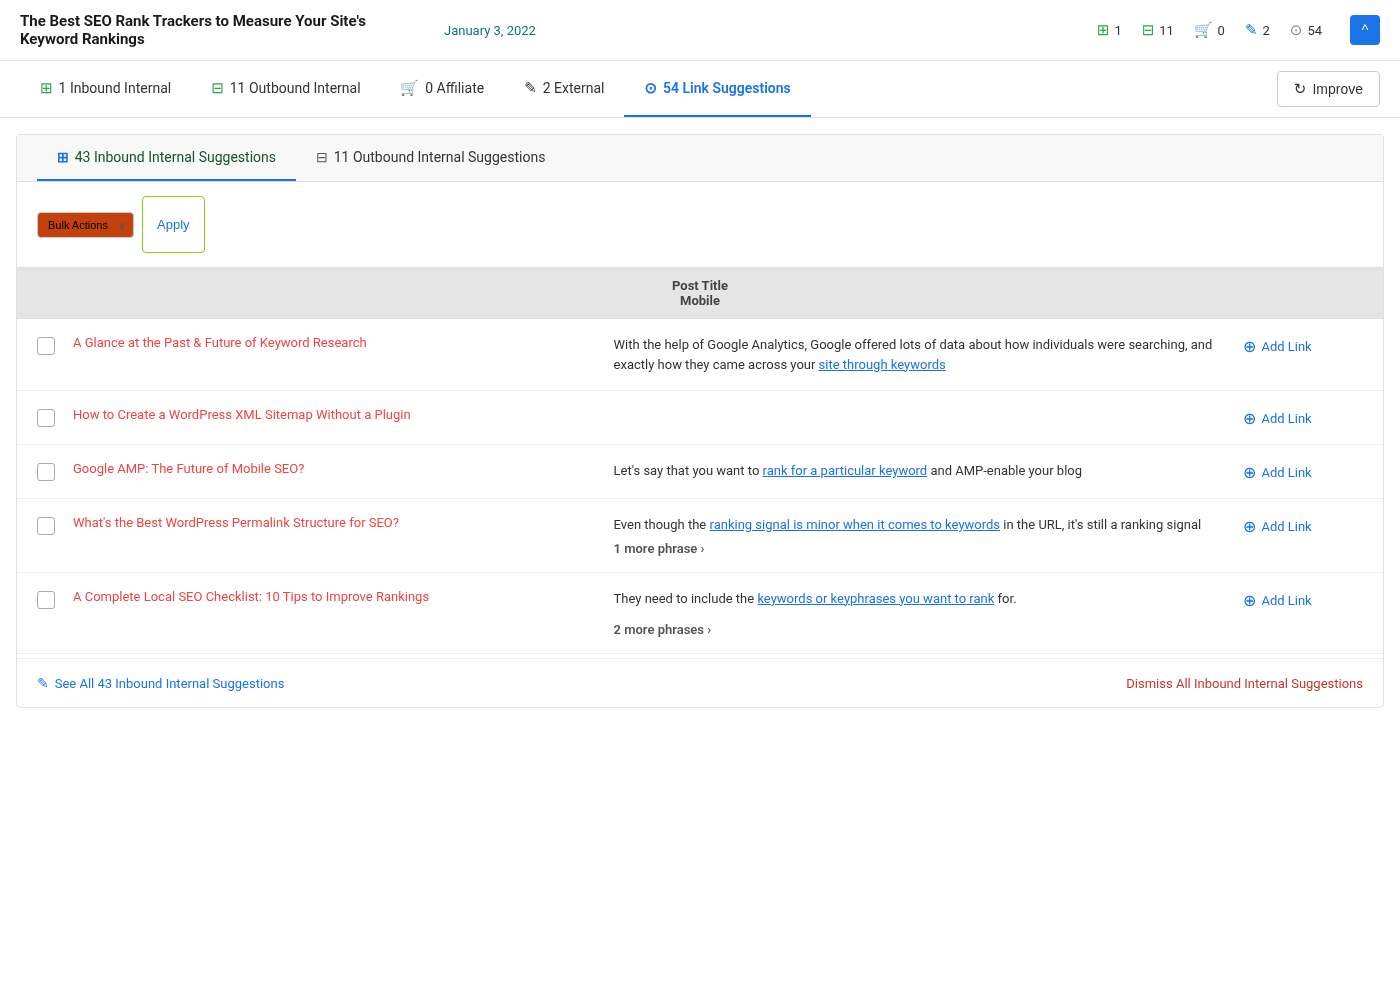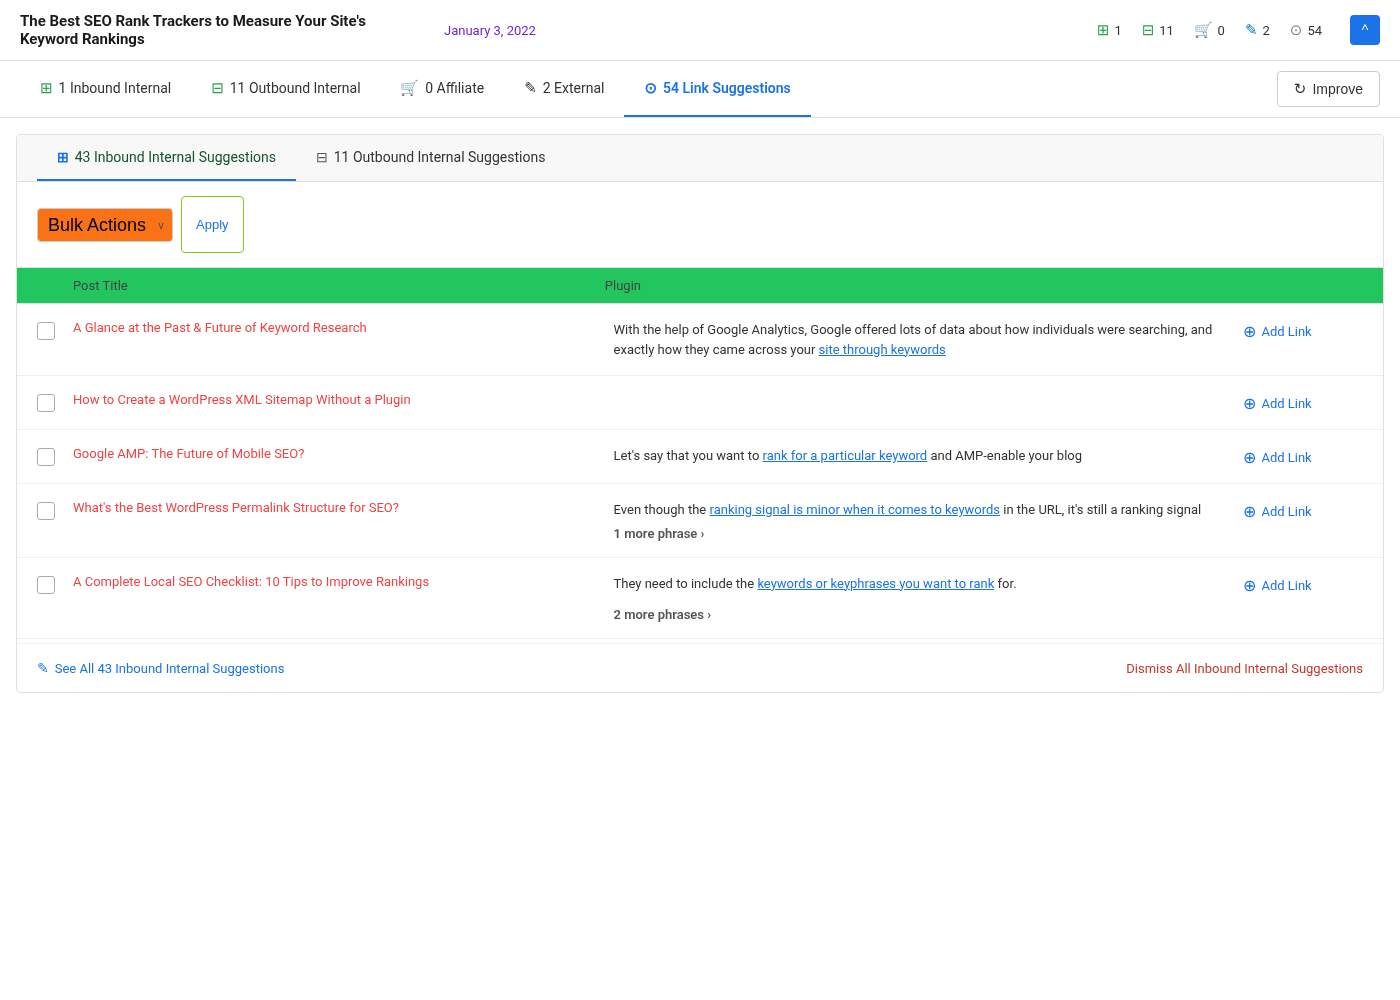--- a/index.html
+++ b/index.html
@@ -18,21 +18,21 @@
       border-bottom: 1px solid #e0e0e0;
       gap: 16px;
     }
     .top-bar-title {
       font-weight: 700;
       font-size: 15px;
       flex: 0 0 auto;
       max-width: 400px;
     }
     .top-bar-date {
-      color: #6d28d9;
+      color: #0f766e;
       font-size: 13px;
       margin-left: 8px;
     }
     .top-bar-stats {
       display: flex;
       gap: 20px;
       margin-left: auto;
       align-items: center;
     }
     .stat-item {
@@ -137,22 +137,22 @@
       padding: 14px 20px;
       border-bottom: 1px solid #e0e0e0;
       display: flex;
       align-items: center;
       gap: 8px;
     }
     .bulk-actions-select {
       border: 1px solid #ccc;
       border-radius: 4px;
       padding: 6px 24px 6px 10px;
-      font-size: 18px;
-      background: #f97316;
+      font-size: 11px;
+      background: #c2410c;
       cursor: pointer;
       appearance: none;
       -webkit-appearance: none;
       position: relative;
     }
     .bulk-actions-wrapper {
       position: relative;
       display: inline-block;
     }
     .bulk-actions-wrapper::after {
@@ -177,24 +177,25 @@
 
     
     .table-container {
       width: 100%;
     }
     .table-header {
       display: flex;
       align-items: center;
       padding: 10px 20px;
       border-bottom: 1px solid #e0e0e0;
-      background: #22c55e;
-      font-weight: 400;
+      background: #e5e5e5;
+      font-weight: 700;
       font-size: 13px;
       color: #444;
+      flex-direction: column;
     }
     .col-check { width: 36px; flex-shrink: 0; }
     .col-post { flex: 1; }
     .col-phrase { flex: 1.2; }
     .col-action { width: 120px; flex-shrink: 0; text-align: right; }
 
     .table-row {
       display: flex;
       align-items: flex-start;
       padding: 16px 20px;
@@ -358,21 +359,21 @@
       </select>
     </div>
     <button class="apply-btn">Apply</button>
   </div>
 
   <div class="table-container">
 
     <div class="table-header">
       <div class="col-check"></div>
       <div class="col-post">Post Title</div>
-      <div class="col-phrase">Plugin</div>
+      <div class="col-phrase">Mobile</div>
       <div class="col-action"></div>
     </div>
 
     <div class="table-row">
       <div class="col-check">
         <div class="checkbox"></div>
       </div>
       <div class="col-post post-title">A Glance at the Past &amp; Future of Keyword Research</div>
       <div class="col-phrase">
         <span class="phrase-text">

